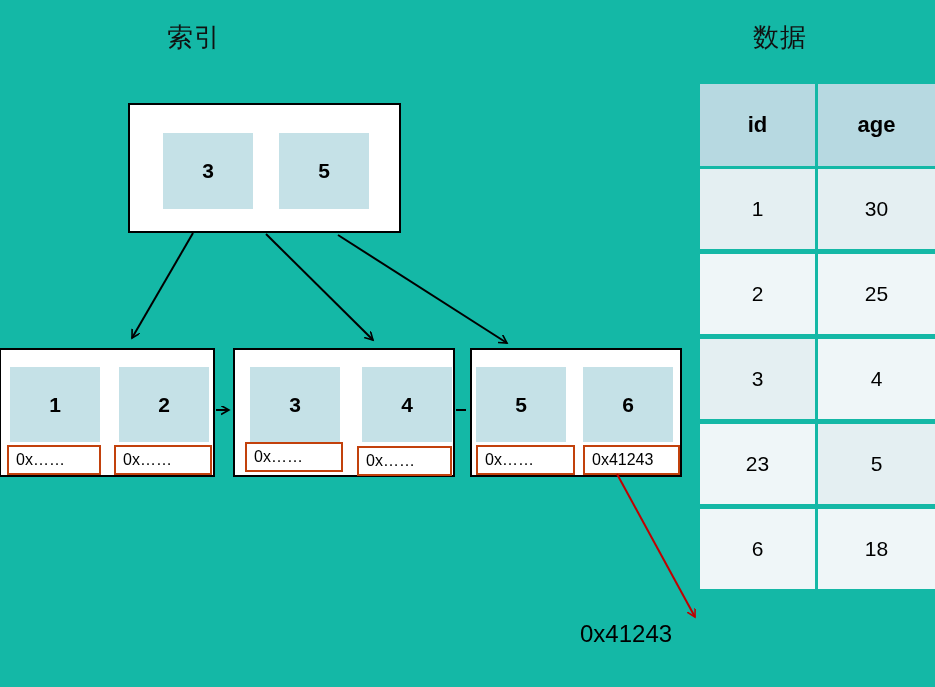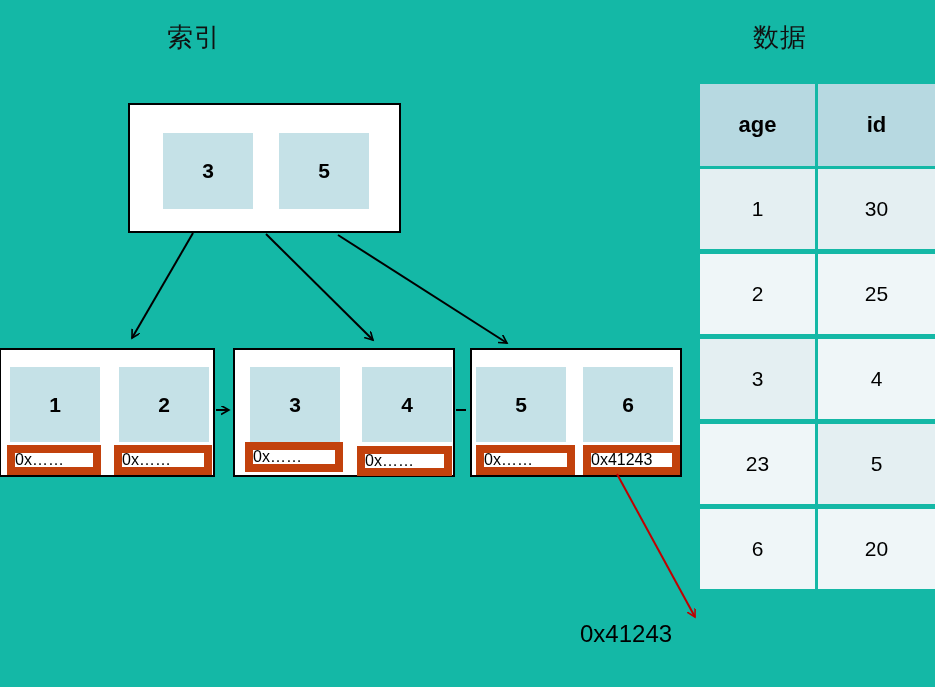--- a/index.html
+++ b/index.html
@@ -21,22 +21,22 @@
   #root-node .key-cell{width:90px;height:76px;top:28px;}
   #root-key-0{left:33px;}
   #root-key-1{left:149px;}
 
   .leaf{position:absolute;top:348px;height:129px;background:#fff;border:2.5px solid #000;box-sizing:border-box;}
   #leaf-0{left:-1px;width:216px;}
   #leaf-1{left:233px;width:222px;}
   #leaf-2{left:470px;width:212px;}
   .leaf .key-cell{width:90px;height:75px;top:17px;}
   .ptr-box{
-    position:absolute;height:30px;background:#fff;border:8px solid #c2410c;box-sizing:border-box;
-    font-size:16px;display:flex;align-items:center;color:#000;
+    position:absolute;height:30px;background:#fff;border:2px solid #c2410c;box-sizing:border-box;
+    font-size:16px;display:flex;align-items:center;padding-left:7px;color:#000;
   }
   
   #leaf-0 .k0{left:9px;}  #leaf-0 .k1{left:118px;}
   #leaf-0 .p0{left:6px;top:95px;width:94px;}
   #leaf-0 .p1{left:113px;top:95px;width:98px;}
   
   #leaf-1 .k0{left:15px;} #leaf-1 .k1{left:127px;}
   #leaf-1 .p0{left:10px;top:92px;width:98px;}
   #leaf-1 .p1{left:122px;top:96px;width:95px;}
   
@@ -110,33 +110,33 @@
     <line x1="266" y1="234" x2="373" y2="340" stroke="#000" stroke-width="2" marker-end="url(#ah-black)"></line>
     <line x1="338" y1="235" x2="507" y2="343" stroke="#000" stroke-width="2" marker-end="url(#ah-black)"></line>
     <line x1="216" y1="410" x2="229" y2="410" stroke="#000" stroke-width="2" marker-end="url(#ah-black)"></line>
     <line x1="456" y1="410" x2="466" y2="410" stroke="#000" stroke-width="2" marker-end="url(#ah-red-none)"></line>
     <line x1="617" y1="474" x2="695" y2="617" stroke="#c00000" stroke-width="2" marker-end="url(#ah-red)"></line>
   </svg>
 
   <div id="pointer-label">0x41243</div>
 
   <div id="data-table">
+    <div class="cell th">id</div>
     <div class="cell th">age</div>
-    <div class="cell th">id</div>
 
     <div class="cell row-odd">1</div>
     <div class="cell row-odd">30</div>
 
     <div class="cell row-even">2</div>
     <div class="cell row-even">25</div>
 
     <div class="cell row-odd">3</div>
 
     <div class="cell row-even">4</div>
     <div class="cell row-even">23</div>
 
     <div class="cell row-odd">5</div>
 
     <div class="cell row-even">6</div>
-    <div class="cell row-even">20</div>
+    <div class="cell row-even">18</div>
   </div>
 
 </div>
 
 </body></html>

